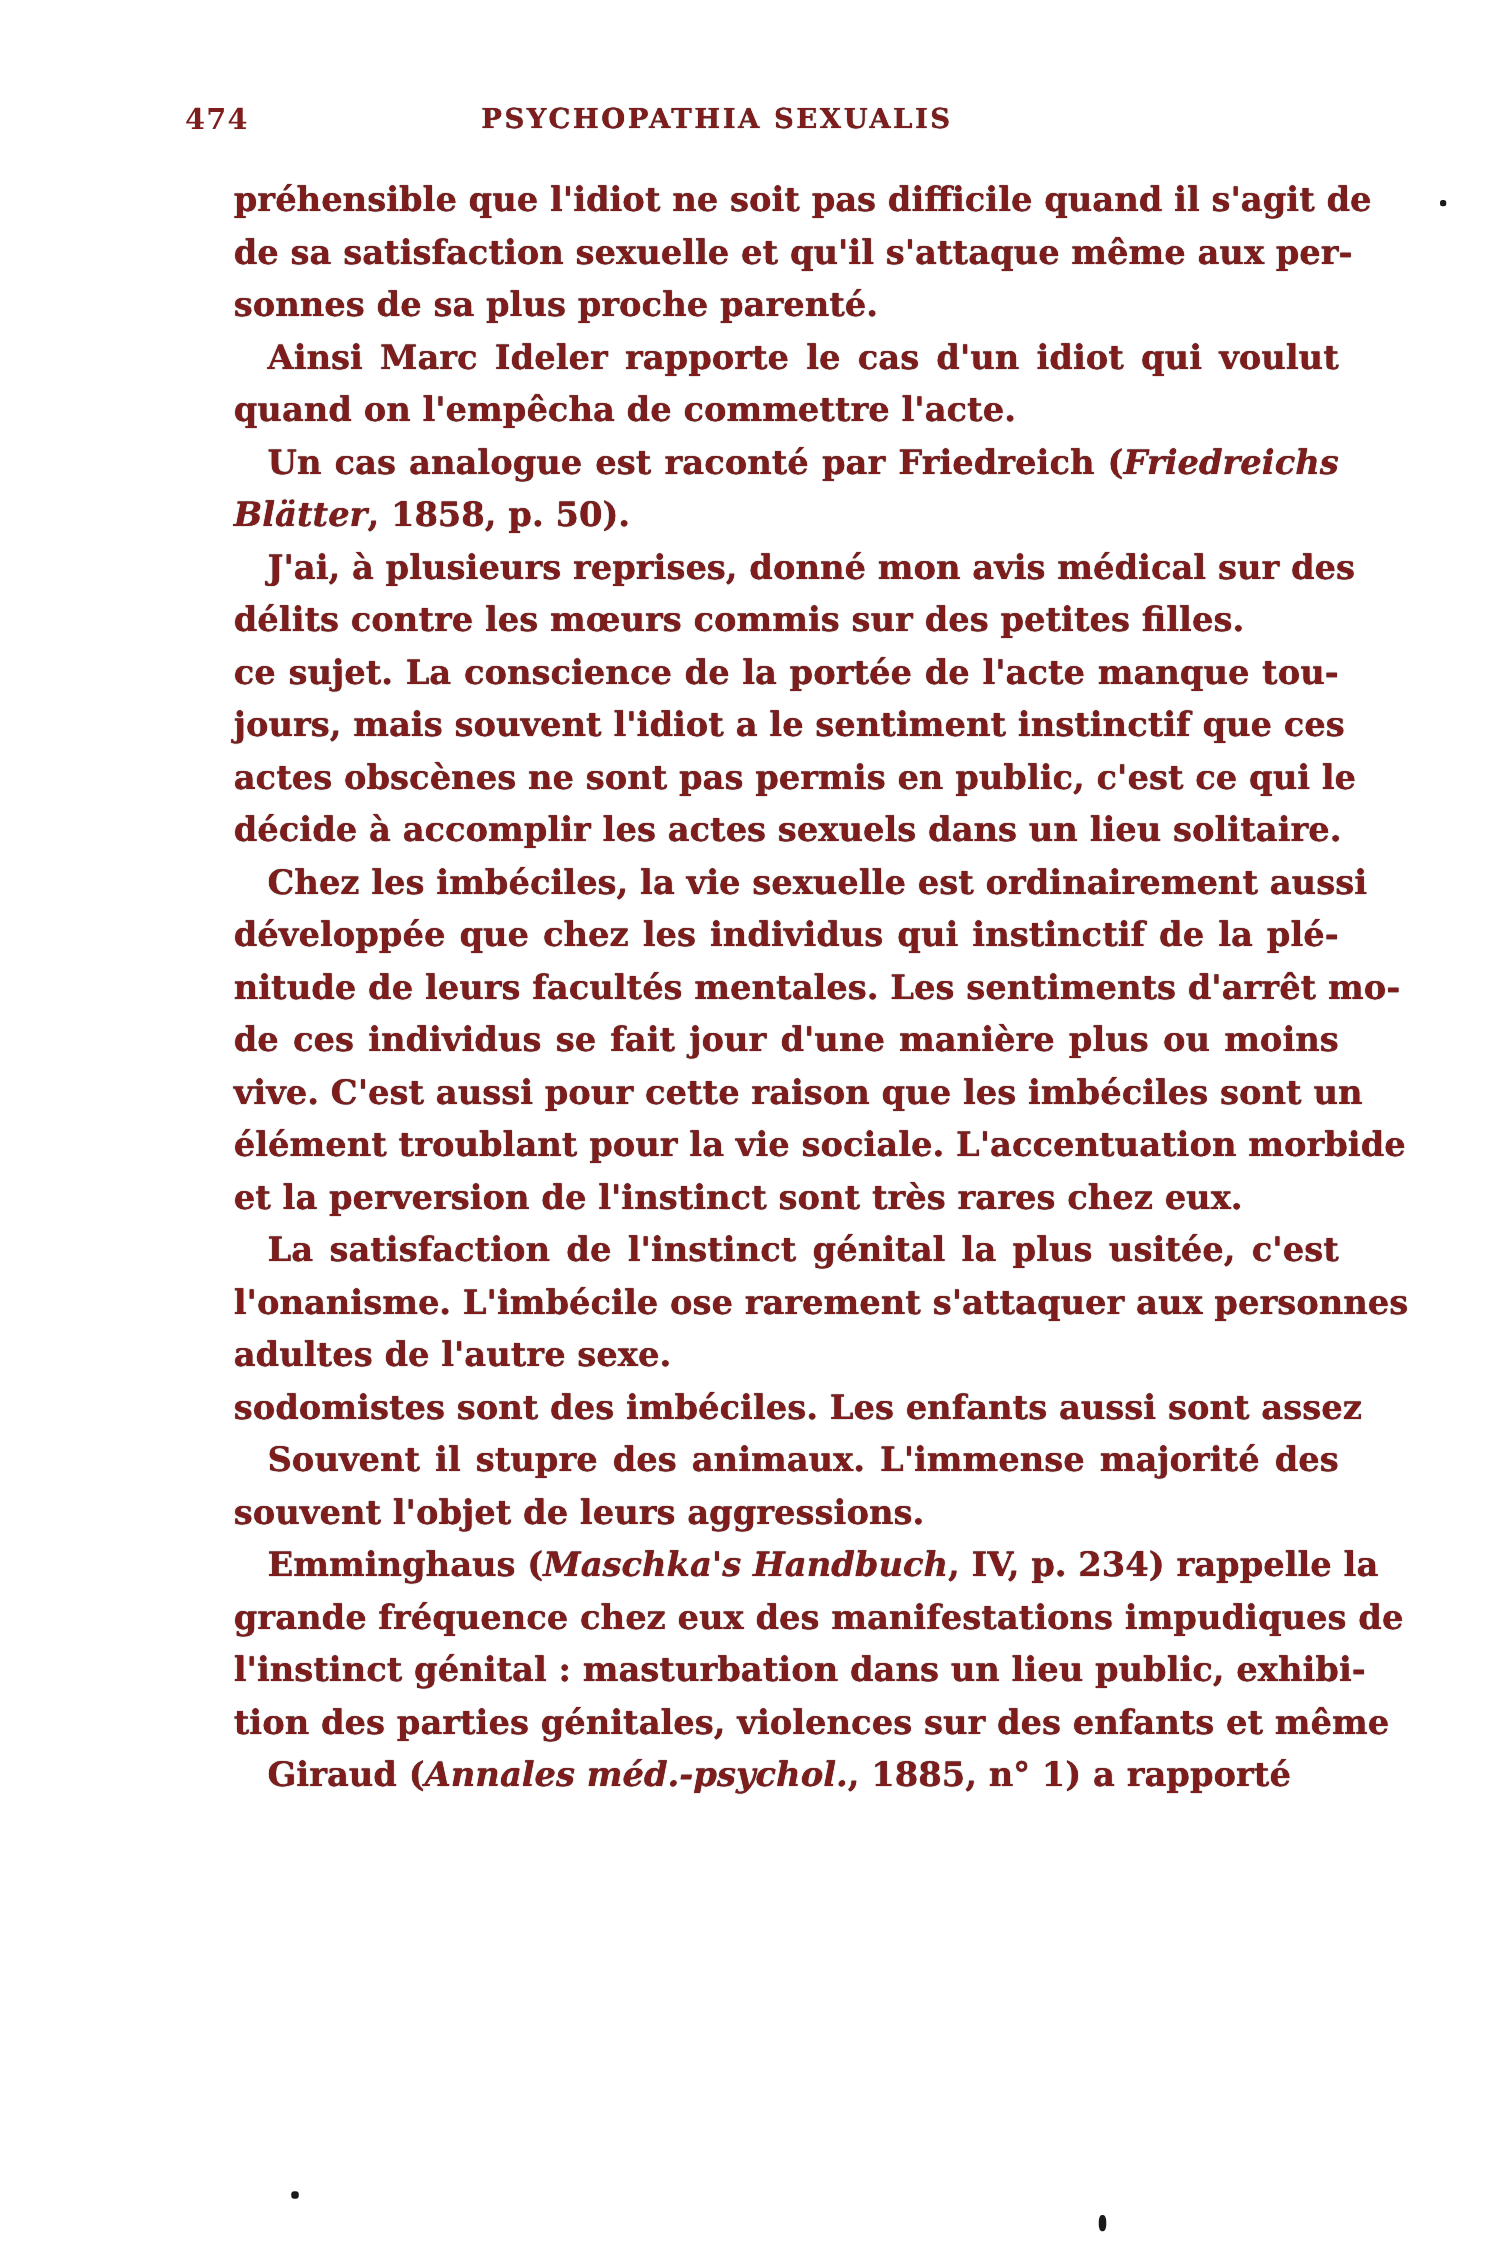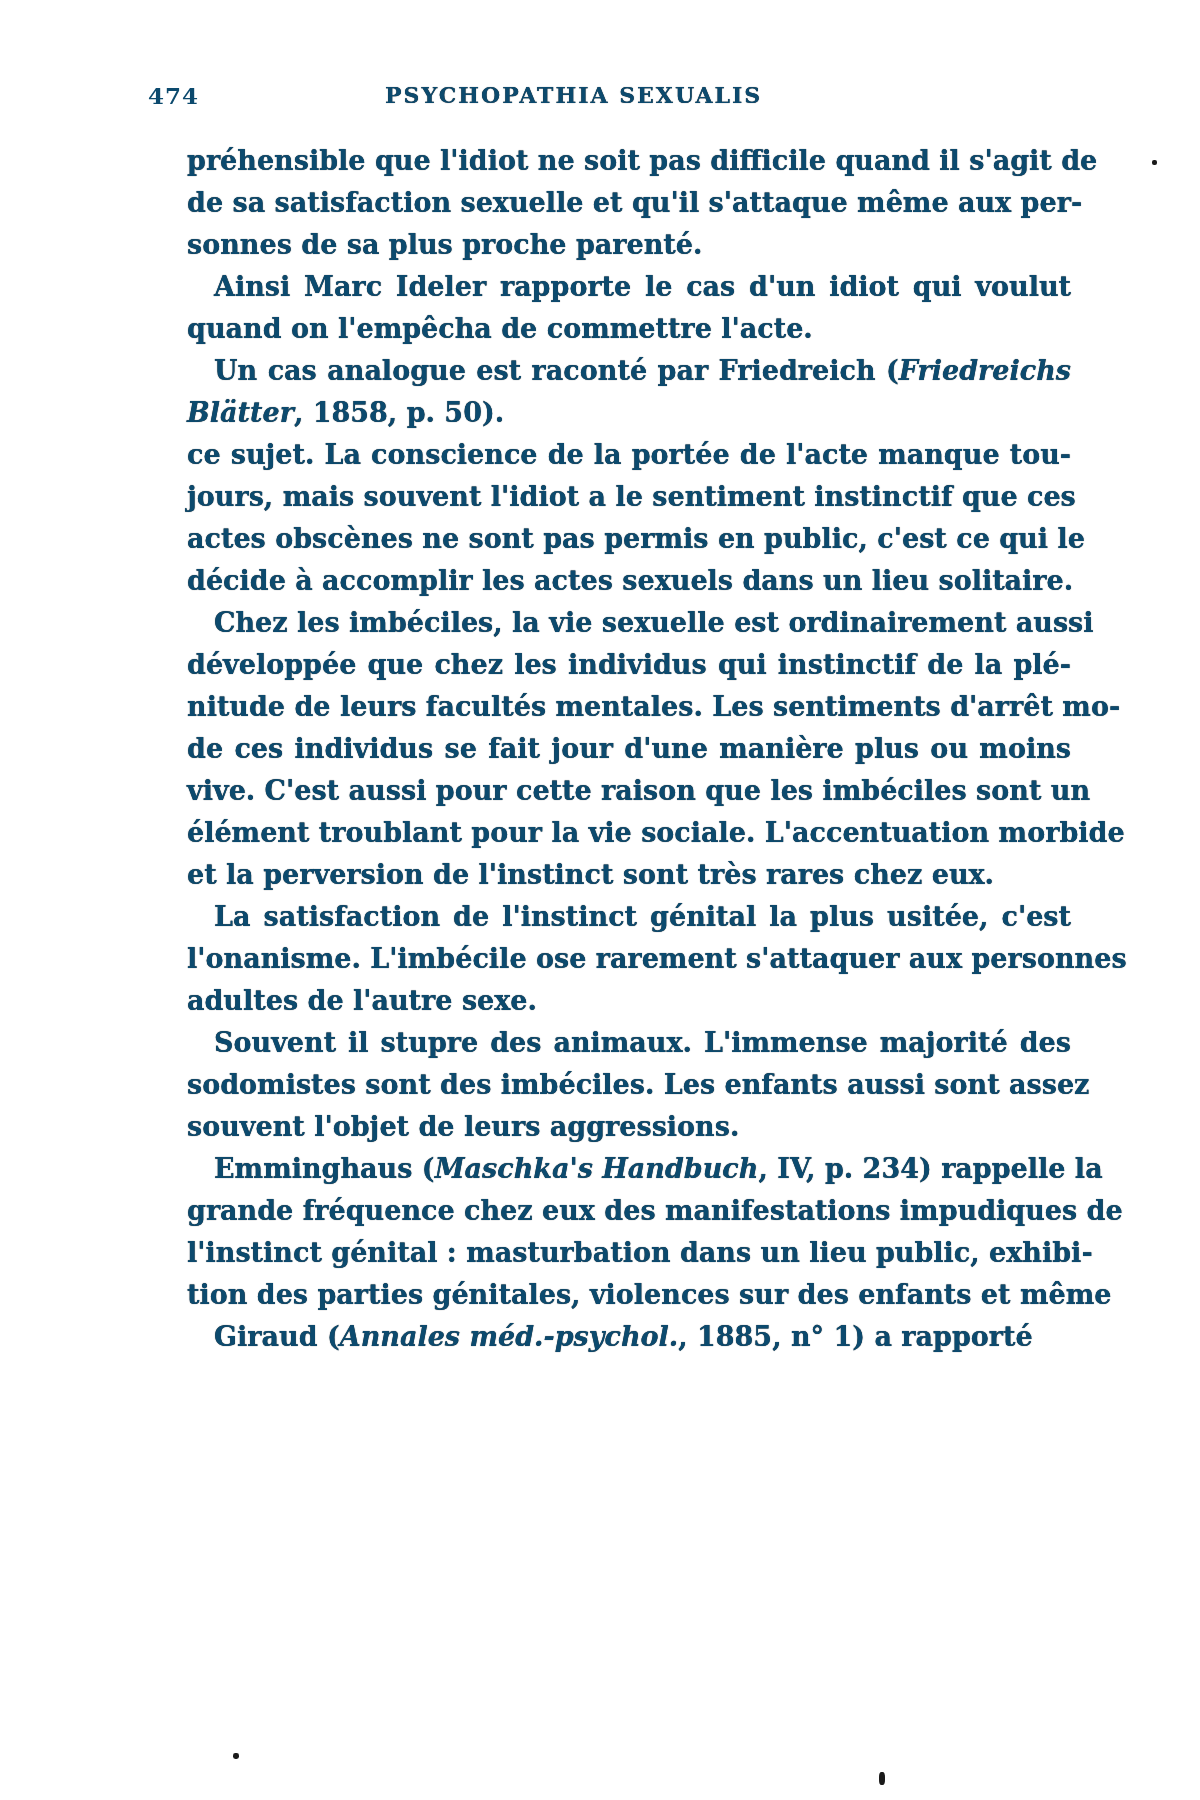--- a/index.html
+++ b/index.html
@@ -3,21 +3,21 @@
 <meta charset="utf-8">
 <style>
   html, body { margin: 0; padding: 0; background: #ffffff; }
   .page {
     position: relative;
     width: 1200px;
     height: 1800px;
     background: #ffffff;
     overflow: hidden;
     font-family: "DejaVu Serif", serif;
-    color: #0c4a6e;
+    color: #7f1d1d;
   }
   .pagehead {
     position: absolute;
     top: 82px;
     left: 0;
     width: 1200px;
     height: 30px;
   }
   .pageno {
     position: absolute;
@@ -83,42 +83,46 @@
       </div>
       <div class="paragraph">
         <div class="line indent"><span>Ainsi Marc Ideler rapporte le cas d'un idiot qui voulut</span></div>
         <div class="line last"><span>quand on l'empêcha de commettre l'acte.</span></div>
       </div>
       <div class="paragraph">
         <div class="line indent"><span>Un cas analogue est raconté par Friedreich (</span><i>Friedreichs</i></div>
         <div class="line last"><i>Blätter</i><span>, 1858, p. 50).</span></div>
       </div>
       <div class="paragraph">
+        <div class="line indent"><span>J'ai, à plusieurs reprises, donné mon avis médical sur des</span></div>
+        <div class="line last"><span>délits contre les mœurs commis sur des petites filles.</span></div>
+      </div>
+      <div class="paragraph">
         <div class="line"><span>ce sujet. La conscience de la portée de l'acte manque tou-</span></div>
         <div class="line"><span>jours, mais souvent l'idiot a le sentiment instinctif que ces</span></div>
         <div class="line"><span>actes obscènes ne sont pas permis en public, c'est ce qui le</span></div>
         <div class="line last"><span>décide à accomplir les actes sexuels dans un lieu solitaire.</span></div>
       </div>
       <div class="paragraph">
         <div class="line indent"><span>Chez les imbéciles, la vie sexuelle est ordinairement aussi</span></div>
         <div class="line"><span>développée que chez les individus qui instinctif de la plé-</span></div>
         <div class="line"><span>nitude de leurs facultés mentales. Les sentiments d'arrêt mo-</span></div>
         <div class="line"><span>de ces individus se fait jour d'une manière plus ou moins</span></div>
         <div class="line"><span>vive. C'est aussi pour cette raison que les imbéciles sont un</span></div>
         <div class="line"><span>élément troublant pour la vie sociale. L'accentuation morbide</span></div>
         <div class="line last"><span>et la perversion de l'instinct sont très rares chez eux.</span></div>
       </div>
       <div class="paragraph">
         <div class="line indent"><span>La satisfaction de l'instinct génital la plus usitée, c'est</span></div>
         <div class="line"><span>l'onanisme. L'imbécile ose rarement s'attaquer aux personnes</span></div>
         <div class="line last"><span>adultes de l'autre sexe.</span></div>
       </div>
       <div class="paragraph">
+        <div class="line"><span>sodomistes sont des imbéciles. Les enfants aussi sont assez</span></div>
         <div class="line indent"><span>Souvent il stupre des animaux. L'immense majorité des</span></div>
-        <div class="line"><span>sodomistes sont des imbéciles. Les enfants aussi sont assez</span></div>
         <div class="line last"><span>souvent l'objet de leurs aggressions.</span></div>
       </div>
       <div class="paragraph">
         <div class="line indent"><span>Emminghaus (</span><i>Maschka's Handbuch</i><span>, IV, p. 234) rappelle la</span></div>
         <div class="line"><span>grande fréquence chez eux des manifestations impudiques de</span></div>
         <div class="line"><span>l'instinct génital : masturbation dans un lieu public, exhibi-</span></div>
         <div class="line"><span>tion des parties génitales, violences sur des enfants et même</span></div>
       </div>
       <div class="paragraph">
         <div class="line last indent"><span>Giraud (</span><i>Annales méd.-psychol.</i><span>, 1885, n° 1) a rapporté</span></div>

